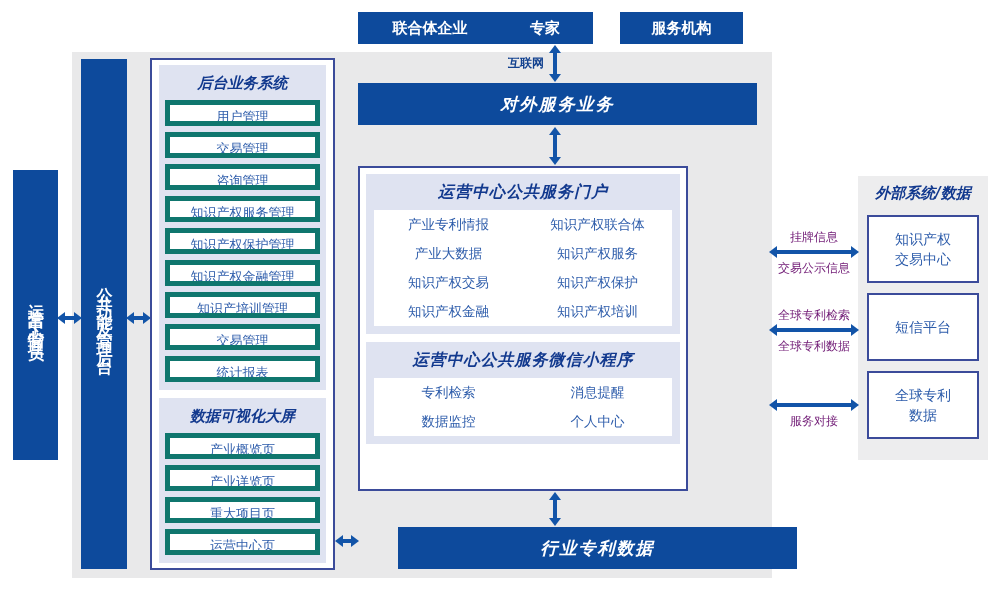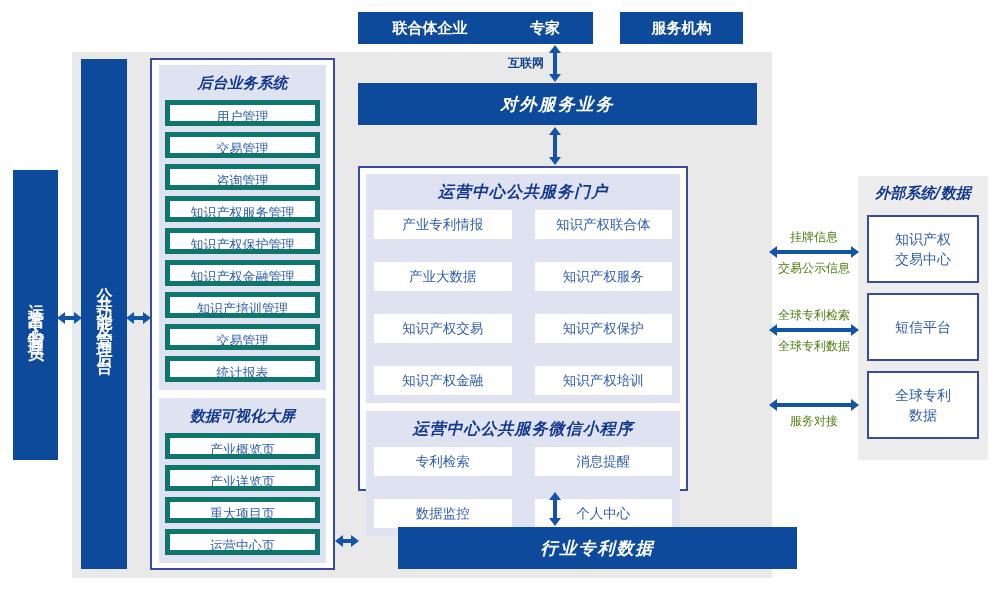--- a/index.html
+++ b/index.html
@@ -52,21 +52,21 @@
   .hbar.ext-svc{top:83px;}
   .hbar.industry{top:527px;margin-left:40px;}
 
   
   .center-panel{position:absolute;left:358px;top:166px;width:330px;height:325px;background:#fff;
                 border:2px solid var(--navy);padding:6px;}
   .c-section{background:var(--lav);padding:6px 8px 8px;}
   .c-section + .c-section{margin-top:8px;}
   .c-title{text-align:center;font-weight:bold;font-style:italic;color:var(--head);
            font-size:16px;line-height:24px;margin-bottom:6px;letter-spacing:1px;}
-  .c-grid{display:grid;grid-template-columns:1fr 1fr;gap:23px;}
+  .c-grid{display:grid;grid-template-columns:1fr 1fr;gap:0;}
   .c-item{background:#fff;height:29px;display:flex;align-items:center;justify-content:center;
           color:var(--txt);font-size:13.5px;white-space:nowrap;overflow:hidden;}
 
   
   .ext-panel{position:absolute;left:858px;top:176px;width:130px;height:284px;background:var(--pgray);}
   .ext-title{text-align:center;margin-top:8px;font-weight:bold;font-style:italic;
              font-size:15px;color:var(--head);line-height:19px;}
   .ext-box{width:112px;margin:0 auto 10px;height:68px;background:#fff;border:2px solid var(--navy);
            display:flex;align-items:center;justify-content:center;text-align:center;color:var(--txt);
            font-size:14px;line-height:1.45;white-space:pre-line;}
@@ -80,21 +80,21 @@
   .ah .s{flex:1;height:4px;background:var(--arrow);}
 
   .av{position:absolute;display:flex;flex-direction:column;align-items:center;width:12px;}
   .av .t{width:0;height:0;border-left:6px solid transparent;border-right:6px solid transparent;}
   .av .tu{border-bottom:8px solid var(--arrow);}
   .av .td{border-top:8px solid var(--arrow);}
   .av .s{flex:1;width:4px;background:var(--arrow);}
 
   
   .link-label{position:absolute;left:769px;width:90px;text-align:center;font-size:12px;
-              color:#4d7c0f;white-space:nowrap;}
+              color:#701a75;white-space:nowrap;}
 </style>
 </head>
 <body>
 
 <div class="canvas">
 
   <div class="gray-bg"></div>
 
   <div class="vbar admin">运营中心管理员</div>
   <div class="vbar backend">公共功能及管理后台</div>

